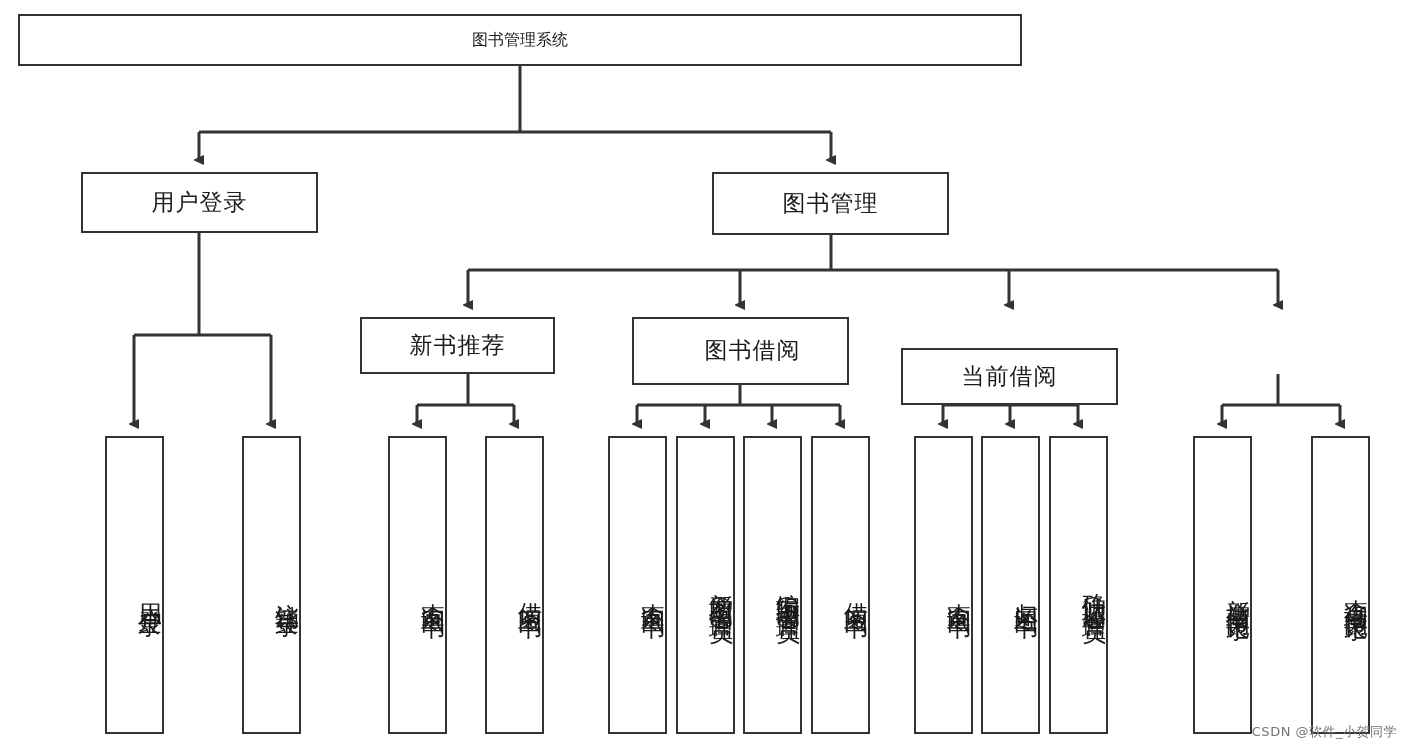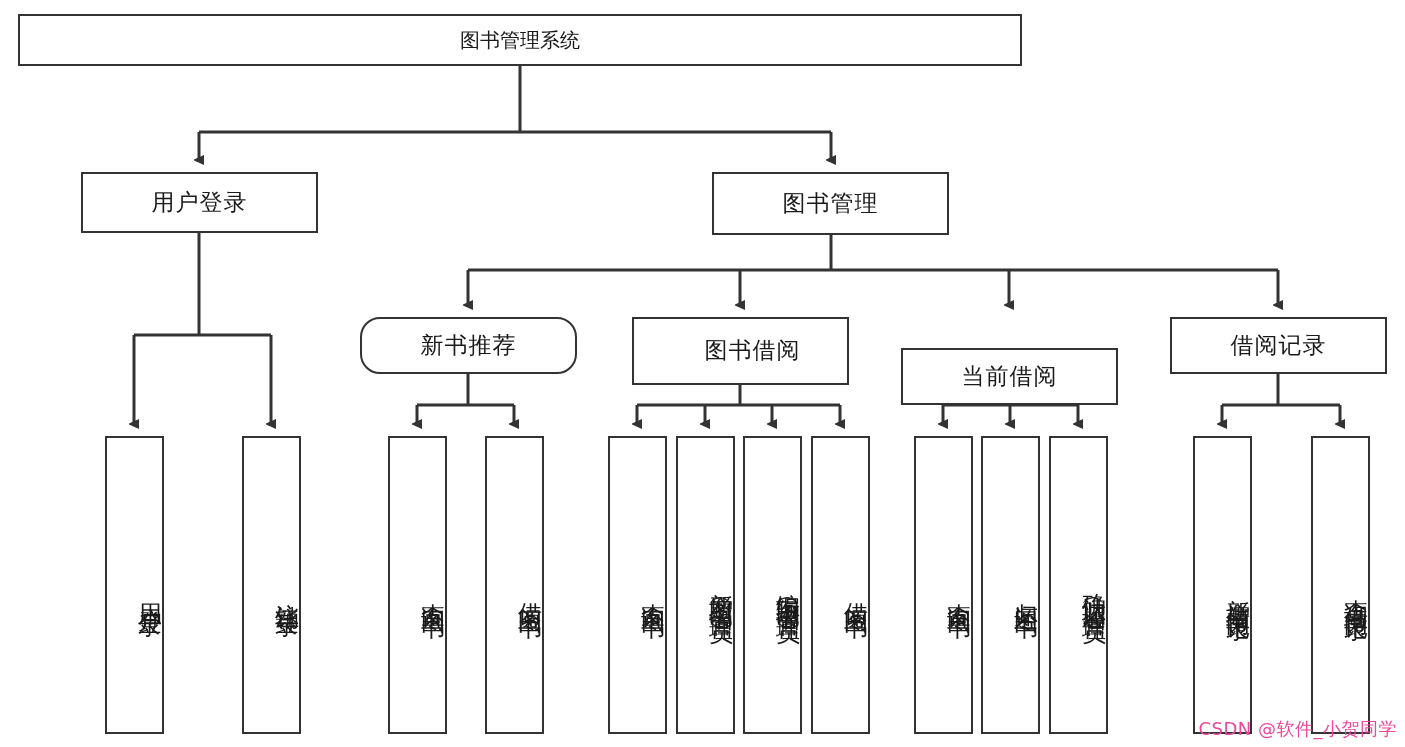--- a/index.html
+++ b/index.html
@@ -35,43 +35,43 @@
     justify-content: center;
     color: #1a1a1a;
     text-align: center;
   }
   .node.horiz {
     font-size: 23px;
     letter-spacing: 1px;
     line-height: 1.2;
   }
   .node.root {
-    font-size: 20px;
+    font-size: 16px;
   }
   .node.vert {
     writing-mode: vertical-rl;
     text-orientation: upright;
     font-size: 24px;
     letter-spacing: 4px;
     padding-top: 14px;
     align-items: flex-start;
     justify-content: center;
     line-height: 1.05;
   }
   .node.vert .vlabel {
     writing-mode: vertical-rl;
     text-orientation: upright;
     display: block;
   }
   #watermark {
     position: absolute;
     right: 8px;
     bottom: 6px;
-    font-size: 18px;
-    color: #ec4899;
+    font-size: 13px;
+    color: #737373;
     letter-spacing: 0.5px;
     font-family: "DejaVu Sans", "Liberation Sans", sans-serif;
     white-space: nowrap;
   }
 </style>
 </head>
 <body>
 
 <div id="canvas">
 
@@ -129,31 +129,28 @@
     <span>图书管理系统</span>
   </div>
 
   <div class="node horiz" style="left:81px; top:172px; width:237px; height:61px;">
     <span>用户登录</span>
   </div>
   <div class="node horiz" style="left:712px; top:172px; width:237px; height:63px;">
     <span>图书管理</span>
   </div>
 
-  <div class="node horiz" style="left:360px; top:317px; width:217px; height:57px;border-radius:20px;">
+  <div class="node horiz" style="left:360px; top:317px; width:195px; height:57px;">
     <span>新书推荐</span>
   </div>
   <div class="node horiz" style="left:632px; top:317px; width:217px; height:68px;padding-left:24px;">
     <span>图书借阅</span>
   </div>
   <div class="node horiz" style="left:901px; top:317px; width:217px; height:57px;margin-top:31px;">
     <span>当前借阅</span>
-  </div>
-  <div class="node horiz" style="left:1170px; top:317px; width:217px; height:57px;">
-    <span>借阅记录</span>
   </div>
 
   <div class="node vert" style="left:105px; top:436px; width:59px; height:298px;">
     <span class="vlabel">用户登录</span>
   </div>
   <div class="node vert" style="left:242px; top:436px; width:59px; height:298px;">
     <span class="vlabel">注销登录</span>
   </div>
 
   <div class="node vert" style="left:388px; top:436px; width:59px; height:298px;">

